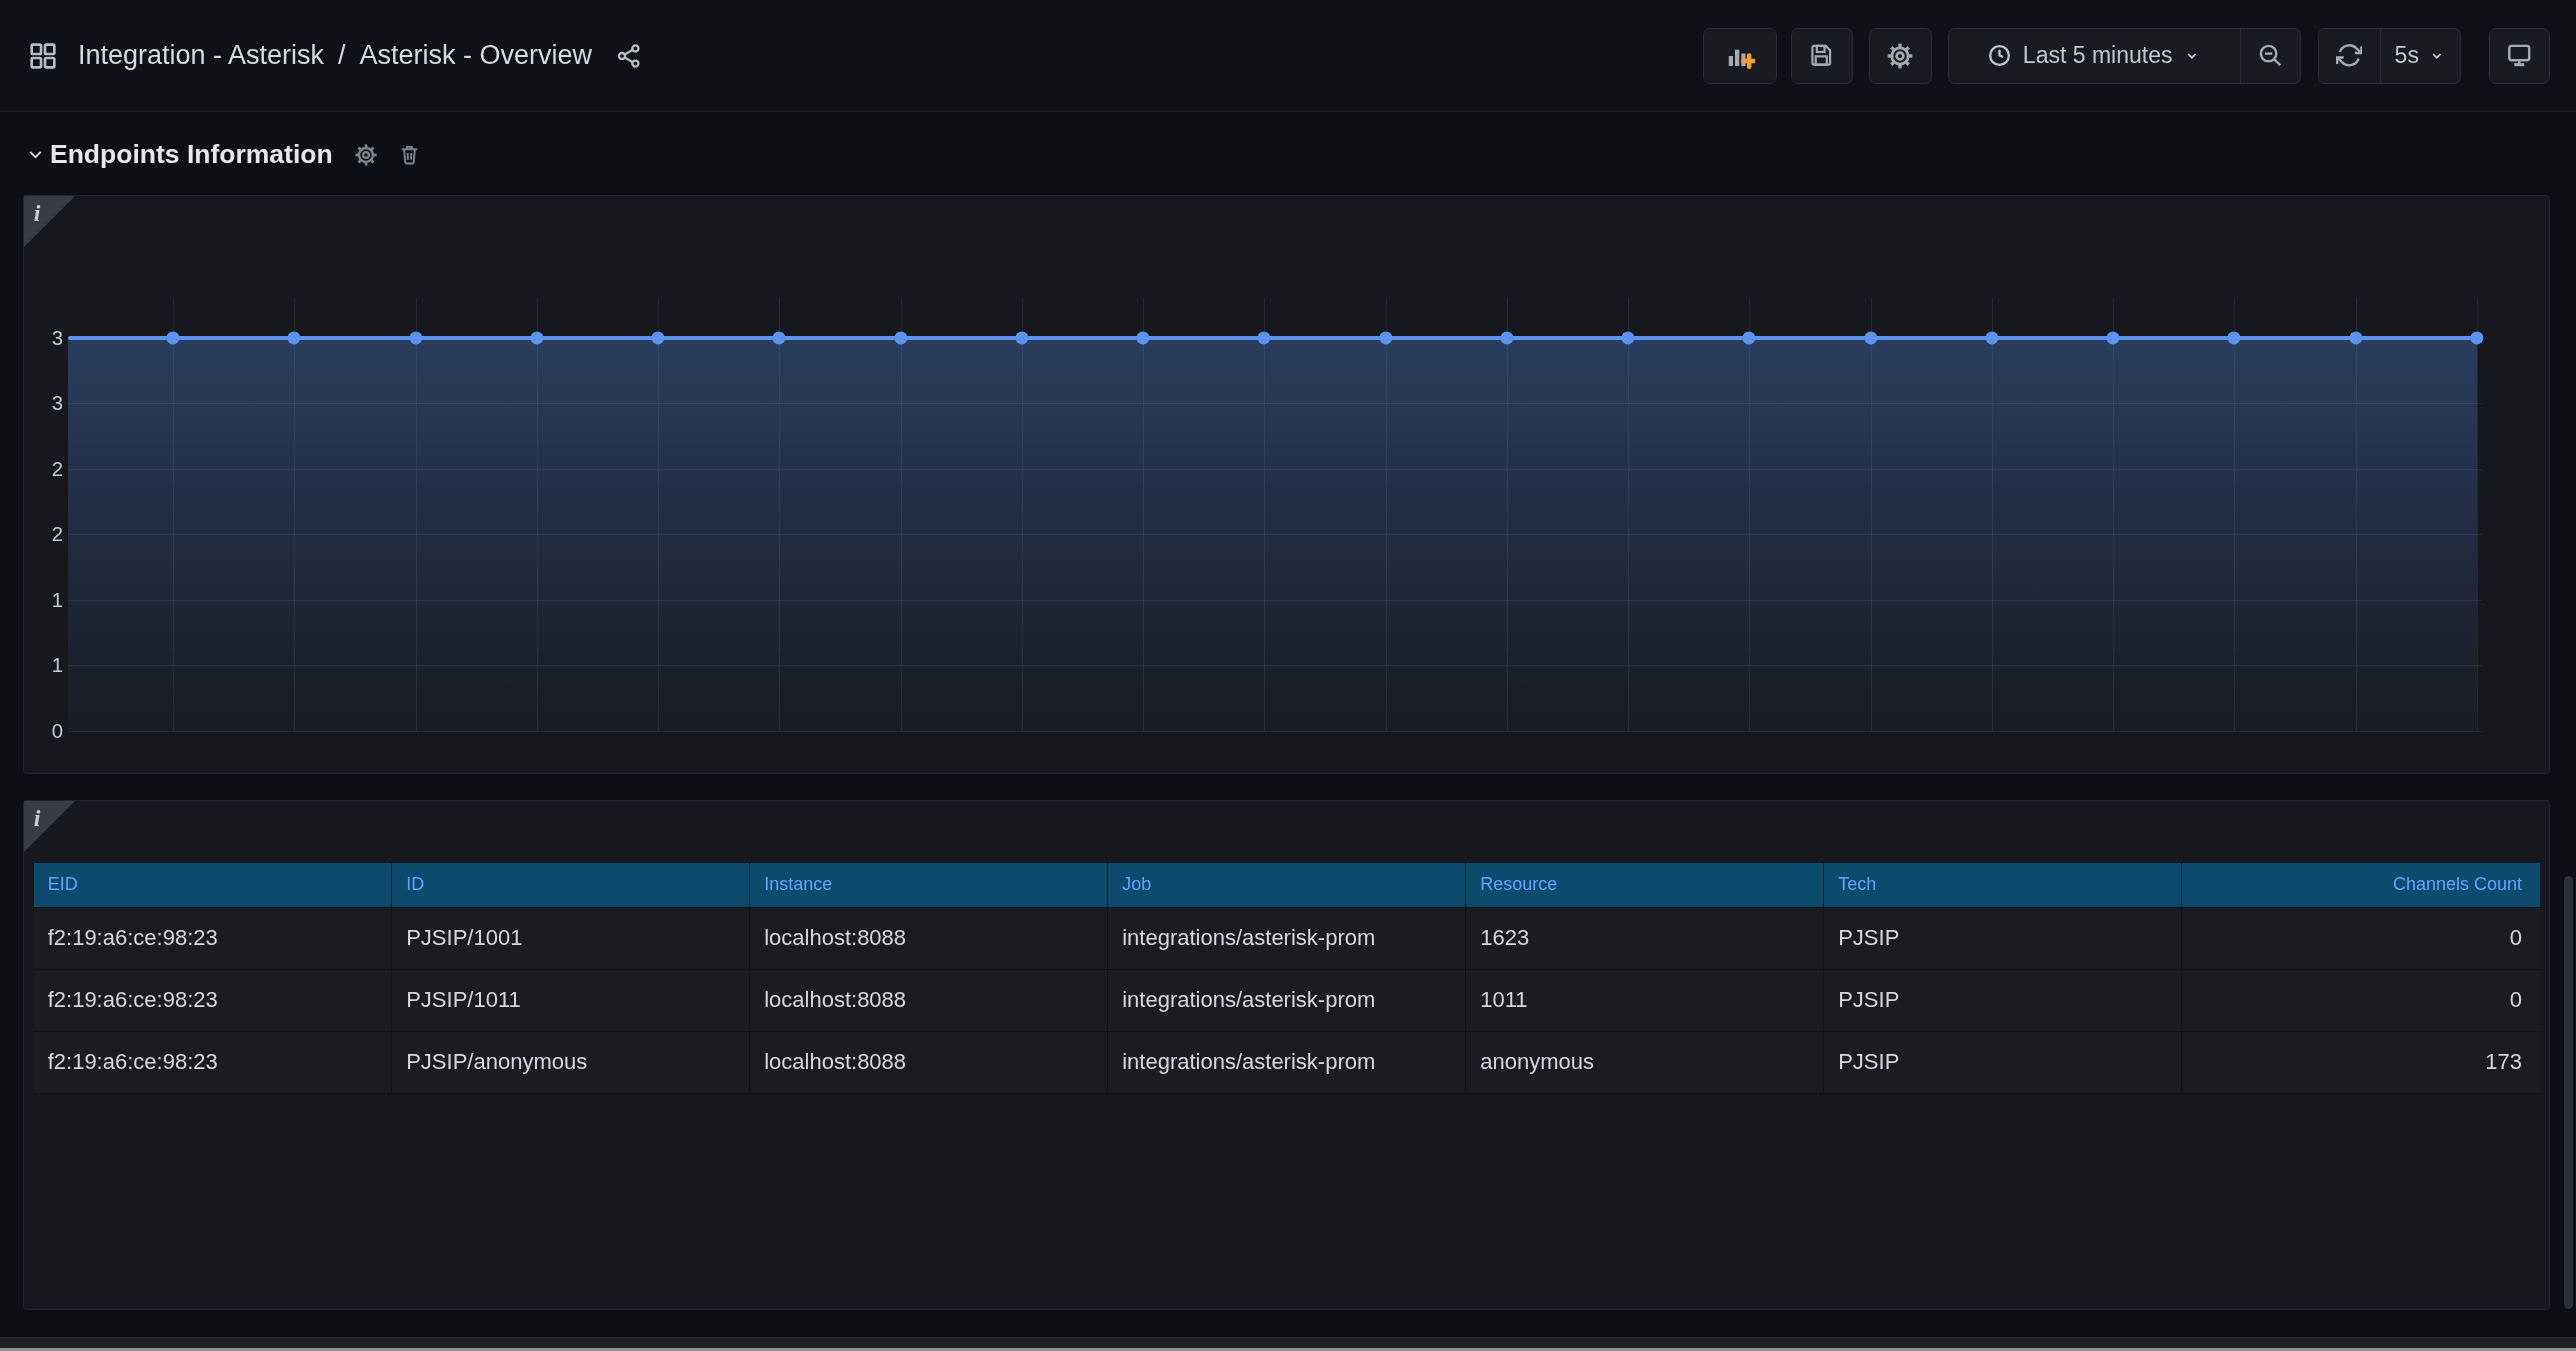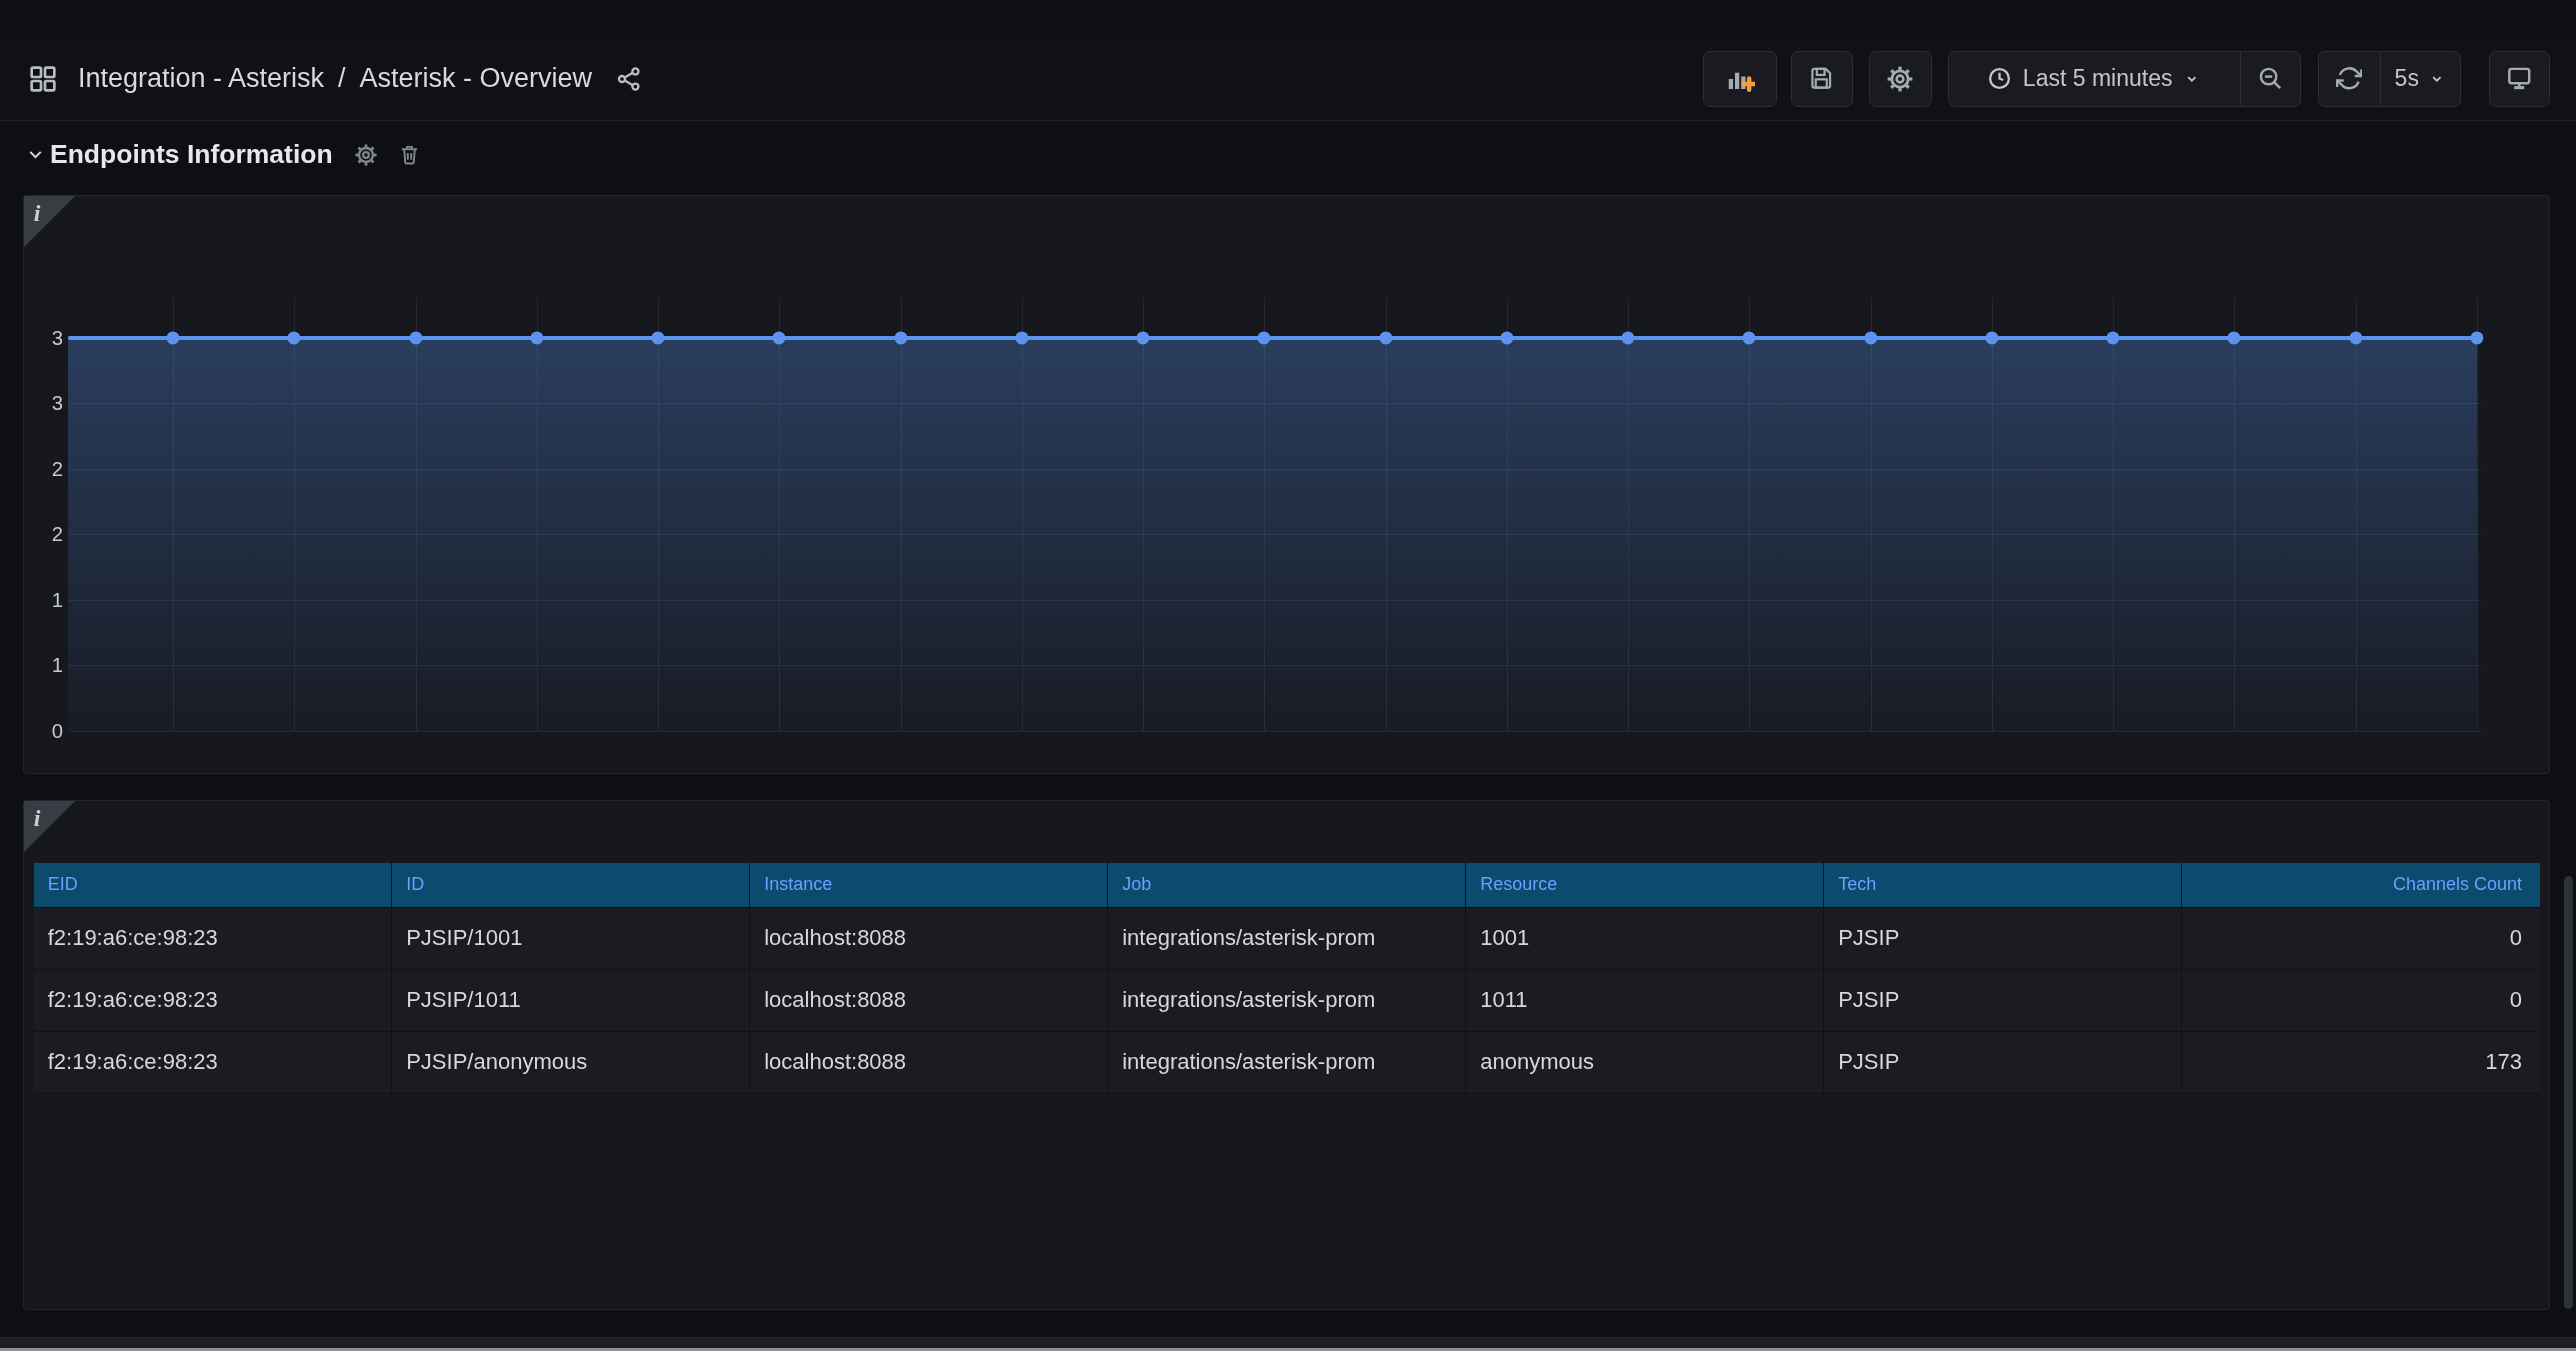--- a/index.html
+++ b/index.html
@@ -1,22 +1,22 @@
 <!DOCTYPE html>
 <html style="font-size:14px"><head>
 <meta charset="utf-8">
 <style>
   * { margin:0; padding:0; box-sizing:border-box; }
   html,body { width:2576px; height:1351px; background:#0e0f14; overflow:hidden;
     font-family:"Liberation Sans","DejaVu Sans",sans-serif; color:#d8dade; position:relative; }
 
   
-  .nav { position:absolute; top:0; left:0; width:2576px; height:84px; background:#101117;
+  .nav { position:absolute; top:0; left:0; width:2576px; height:112px; background:#101117;
     border-bottom:0.9px solid #1f2127; display:flex; align-items:center; justify-content:space-between;
-    padding:0 26.5px;margin-top:37px; }
+    padding:0 26.5px; }
   .nav-left { display:flex; align-items:center; gap:19.4px; }
   .nav-title { display:flex; align-items:baseline; gap:14px; font-size:27px; font-weight:500; color:#d7dae0; }
   .icon { display:flex; align-items:center; justify-content:center; }
   .nav-right { display:flex; align-items:center; }
   .tb { height:56px; background:#191b21; border:0.9px solid #2c2e36; border-radius:7px;
     display:flex; align-items:center; justify-content:center; cursor:pointer; }
   .tb-ico { width:74px; }
   .tb-group { display:flex; align-items:stretch; padding:0; }
   .seg { display:flex; align-items:center; justify-content:center; }
   .seg + .seg { border-left:0.9px solid #2c2e36; }
@@ -332,21 +332,21 @@
             <th>Tech</th>
             <th>Channels Count</th>
           </tr>
         </thead>
       <tbody id="table-body">
           <tr>
             <td>f2:19:a6:ce:98:23</td>
             <td>PJSIP/1001</td>
             <td>localhost:8088</td>
             <td>integrations/asterisk-prom</td>
-            <td>1001</td>
+            <td>1623</td>
             <td>PJSIP</td>
             <td>0</td>
           </tr>
           <tr>
             <td>f2:19:a6:ce:98:23</td>
             <td>PJSIP/1011</td>
             <td>localhost:8088</td>
             <td>integrations/asterisk-prom</td>
             <td>1011</td>
             <td>PJSIP</td>

